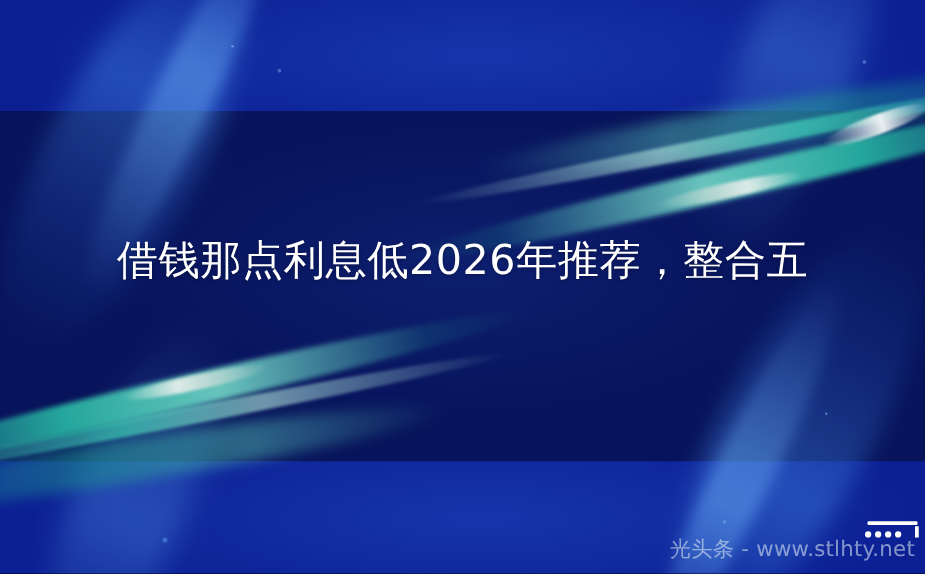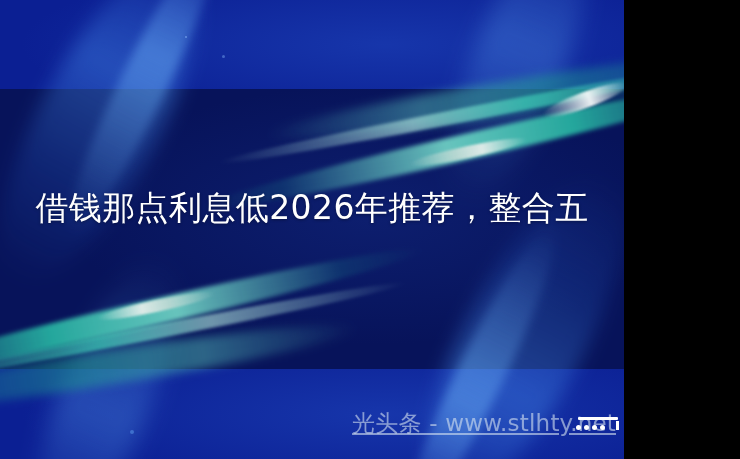--- a/index.html
+++ b/index.html
@@ -1,21 +1,21 @@
 <!DOCTYPE html>
 <html><head>
 <meta charset="utf-8">
 <title>banner</title>
 <style>
   html,body{margin:0;padding:0;background:#000;}
   body{font-family:"Liberation Sans","DejaVu Sans",sans-serif;}
 
   .stage{
     position:relative;
-    width:624px;height:459px;
+    width:740px;height:459px;
     overflow:hidden;
     background:#071358;
   }
 
   
   .band{position:absolute;left:0;width:740px;}
   .band-top{top:0;height:89px;background:#0b1f93;}
   .band-mid{top:89px;height:280px;background:#07135a;}
   .band-bot{top:369px;height:90px;background:#0b1f93;}
 
@@ -174,28 +174,27 @@
     line-height:47px;
     letter-spacing:.4px;
     font-weight:400;
     padding:0 26px;
     box-sizing:border-box;
     text-shadow:0 1px 3px rgba(0,0,0,.35);
   }
 
   
   .watermark{
-    position:absolute;right:8px;bottom:20px;
+    position:absolute;right:8px;bottom:8px;
     display:flex;align-items:center;
     color:rgba(214,226,240,.60);
     font-family:"DejaVu Sans","Liberation Sans",sans-serif;
-    font-size:23px;
+    font-size:17px;
     letter-spacing:.2px;
     white-space:nowrap;
-    text-decoration:underline;
   }
   .wm-logo{
     position:absolute;right:4px;bottom:22px;
     width:44px;height:20px;
   }
   .wm-bar{
     position:absolute;left:2px;top:0;width:40px;height:3px;
     background:#ffffff;border-radius:1px;
   }
   .wm-dots{position:absolute;left:0;top:8px;display:flex;gap:3px;}

